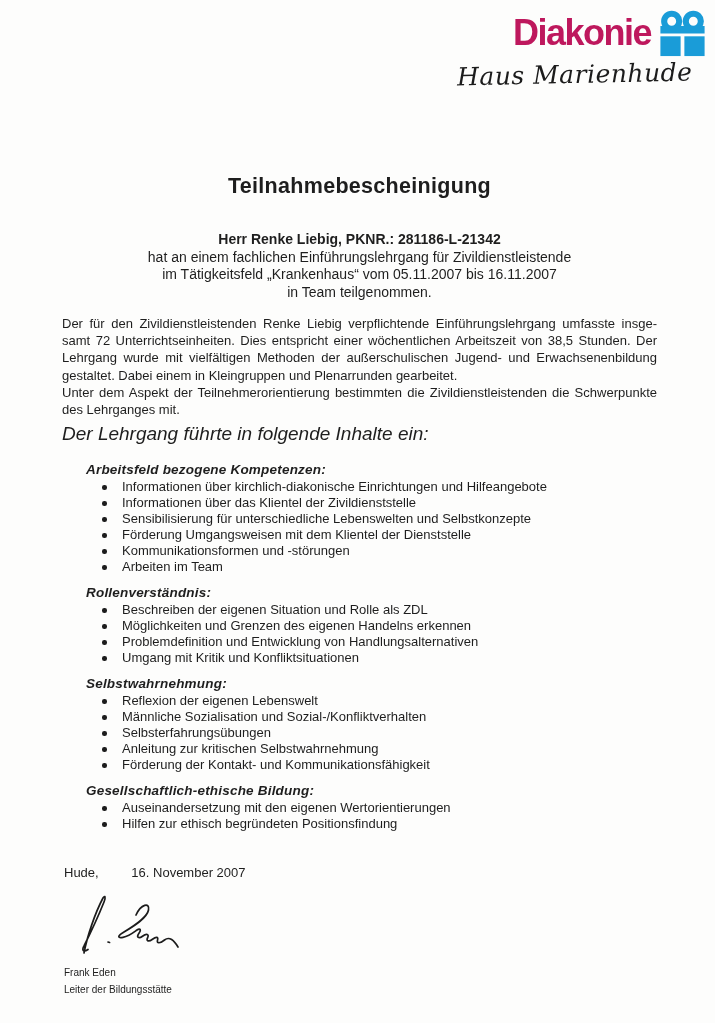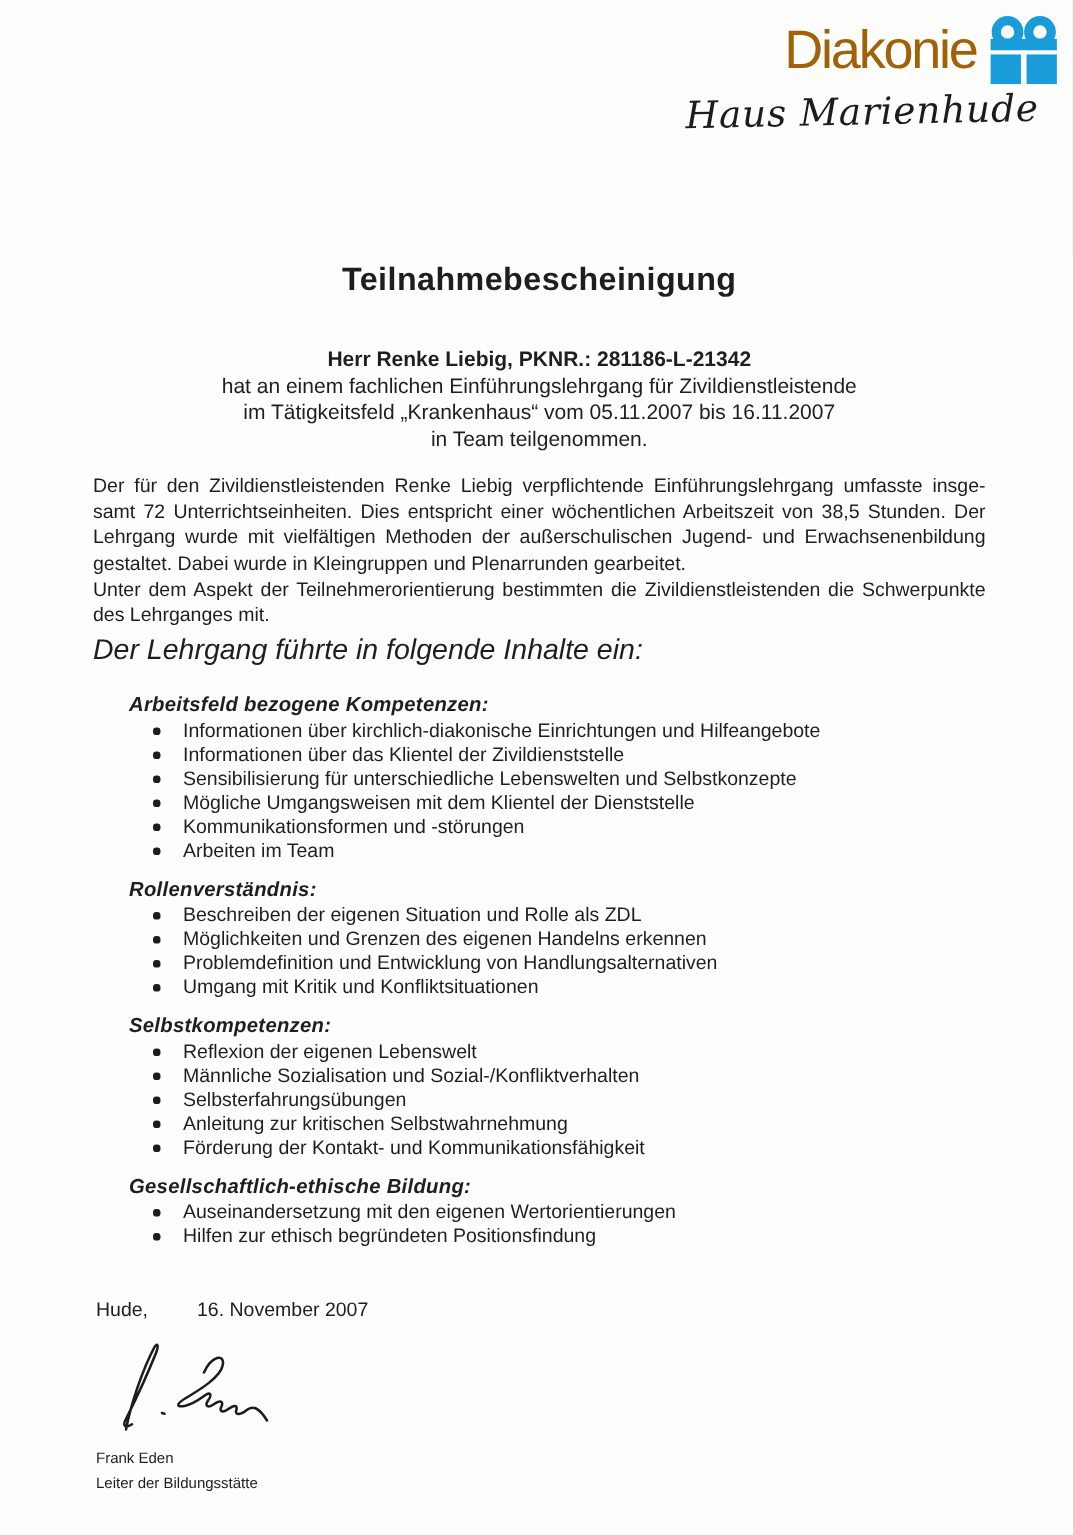--- a/index.html
+++ b/index.html
@@ -27,23 +27,23 @@
     padding: 10px 9px 0 0;
   }
   .brand-row {
     display: flex;
     align-items: flex-start;
     gap: 8px;
   }
   .brand-text {
     font-size: 36px;
     line-height: 44px;
-    font-weight: normal;
+    font-weight: bold;
     letter-spacing: -1.5px;
-    color: #a16207;
+    color: #be185d;
     margin-top: 1px;
   }
   .brand-mark {
     width: 47px;
     height: 47px;
     display: block;
   }
   .brand-sub {
     font-family: "DejaVu Serif", serif;
     font-style: italic;
@@ -185,56 +185,56 @@
       <p class="cert-line">hat an einem fachlichen Einführungslehrgang für Zivildienstleistende</p>
       <p class="cert-line">im Tätigkeitsfeld „Krankenhaus“ vom 05.11.2007 bis 16.11.2007</p>
       <p class="cert-line">in Team teilgenommen.</p>
     </div>
 
     <div class="body-block">
       <div class="paragraph">
         <div class="jline">Der für den Zivildienstleistenden Renke Liebig verpflichtende Einführungslehrgang umfasste insge-</div>
         <div class="jline">samt 72 Unterrichtseinheiten. Dies entspricht einer wöchentlichen Arbeitszeit von 38,5 Stunden. Der</div>
         <div class="jline">Lehrgang wurde mit vielfältigen Methoden der außerschulischen Jugend- und Erwachsenenbildung</div>
-        <div class="jline last">gestaltet. Dabei wurde in Kleingruppen und Plenarrunden gearbeitet.</div>
+        <div class="jline last">gestaltet. Dabei einem in Kleingruppen und Plenarrunden gearbeitet.</div>
       </div>
       <div class="paragraph">
         <div class="jline">Unter dem Aspekt der Teilnehmerorientierung bestimmten die Zivildienstleistenden die Schwerpunkte</div>
         <div class="jline last">des Lehrganges mit.</div>
       </div>
     </div>
 
     <p class="intro-line">Der Lehrgang führte in folgende Inhalte ein:</p>
 
     <div class="topics">
 
       <section class="topic">
         <h3 class="topic-heading">Arbeitsfeld bezogene Kompetenzen:</h3>
         <ul class="topic-list">
           <li class="topic-item">Informationen über kirchlich-diakonische Einrichtungen und Hilfeangebote</li>
           <li class="topic-item">Informationen über das Klientel der Zivildienststelle</li>
           <li class="topic-item">Sensibilisierung für unterschiedliche Lebenswelten und Selbstkonzepte</li>
-          <li class="topic-item">Mögliche Umgangsweisen mit dem Klientel der Dienststelle</li>
+          <li class="topic-item">Förderung Umgangsweisen mit dem Klientel der Dienststelle</li>
           <li class="topic-item">Kommunikationsformen und -störungen</li>
           <li class="topic-item">Arbeiten im Team</li>
         </ul>
       </section>
 
       <section class="topic">
         <h3 class="topic-heading">Rollenverständnis:</h3>
         <ul class="topic-list">
           <li class="topic-item">Beschreiben der eigenen Situation und Rolle als ZDL</li>
           <li class="topic-item">Möglichkeiten und Grenzen des eigenen Handelns erkennen</li>
           <li class="topic-item">Problemdefinition und Entwicklung von Handlungsalternativen</li>
           <li class="topic-item">Umgang mit Kritik und Konfliktsituationen</li>
         </ul>
       </section>
 
       <section class="topic">
-        <h3 class="topic-heading">Selbstkompetenzen:</h3>
+        <h3 class="topic-heading">Selbstwahrnehmung:</h3>
         <ul class="topic-list">
           <li class="topic-item">Reflexion der eigenen Lebenswelt</li>
           <li class="topic-item">Männliche Sozialisation und Sozial-/Konfliktverhalten</li>
           <li class="topic-item">Selbsterfahrungsübungen</li>
           <li class="topic-item">Anleitung zur kritischen Selbstwahrnehmung</li>
           <li class="topic-item">Förderung der Kontakt- und Kommunikationsfähigkeit</li>
         </ul>
       </section>
 
       <section class="topic">

